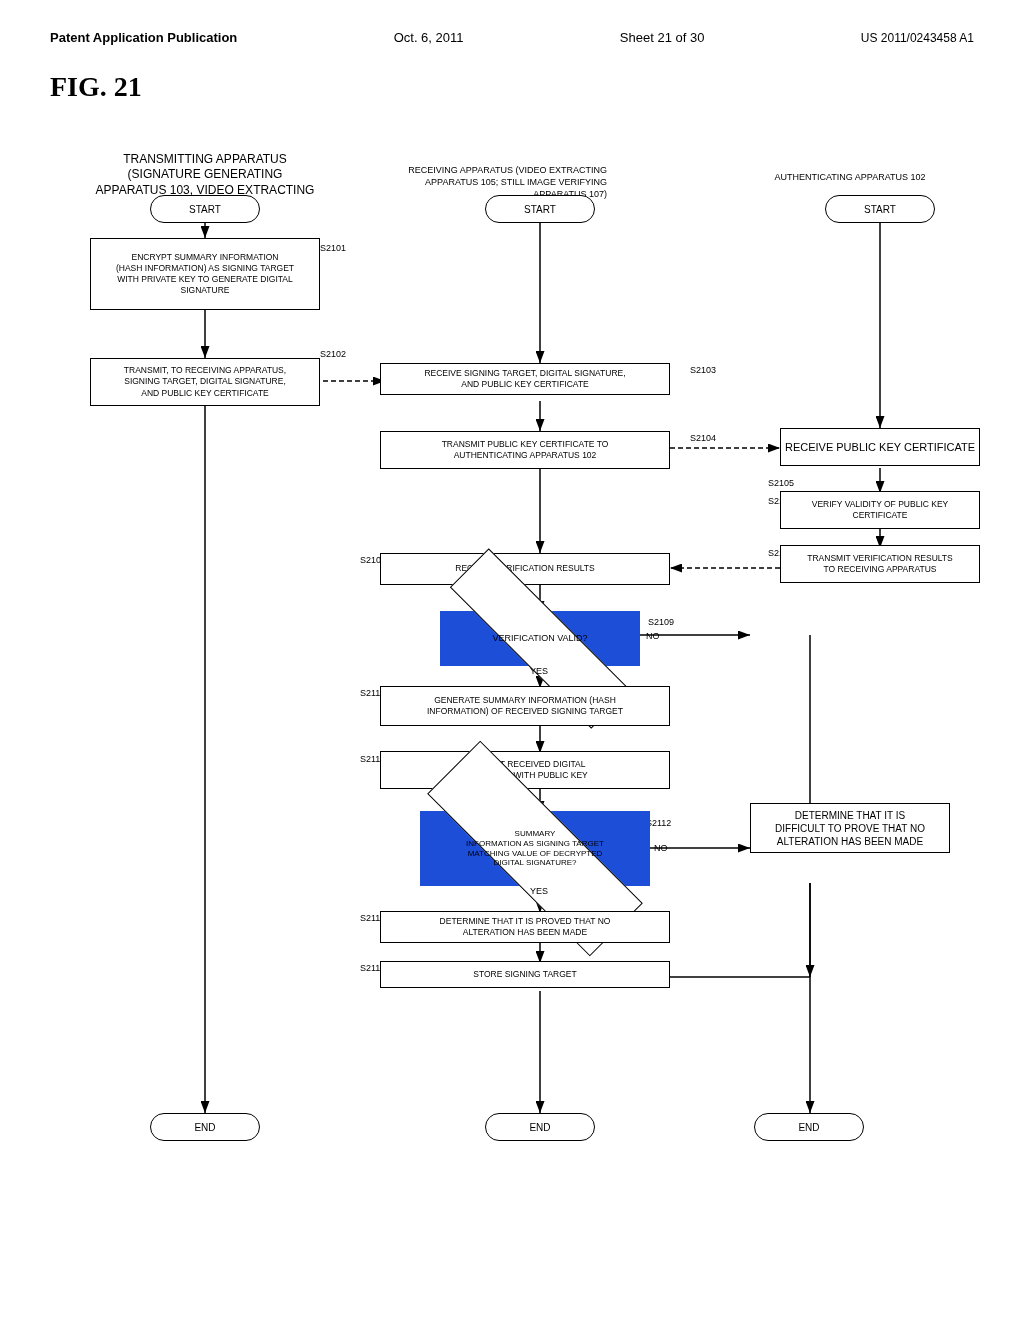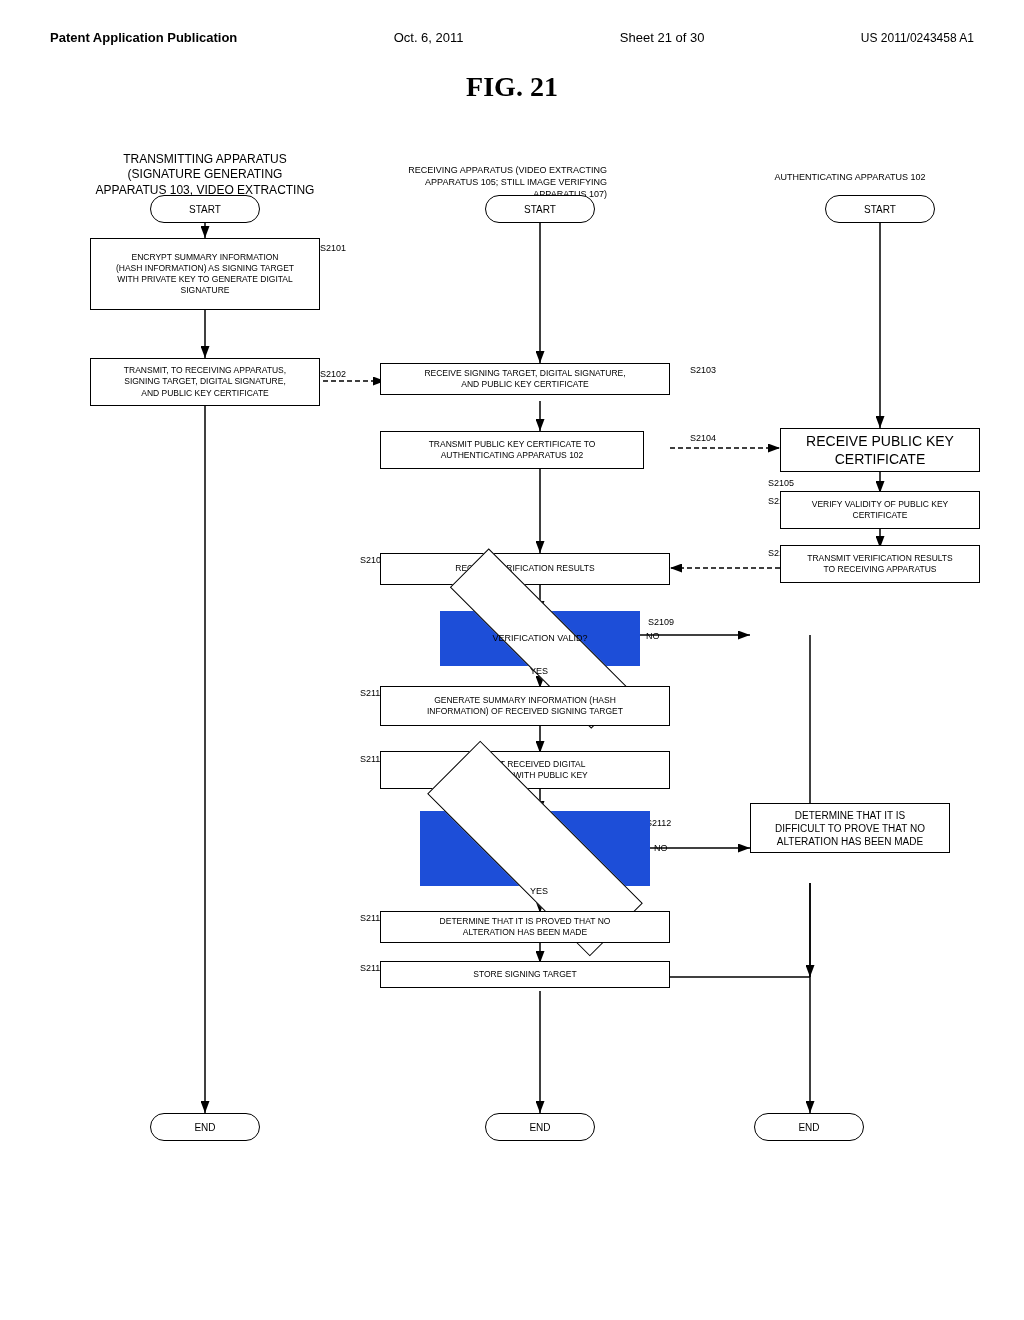--- a/index.html
+++ b/index.html
@@ -20,21 +20,21 @@
       display: flex;
       justify-content: space-between;
       align-items: center;
       margin-bottom: 26px;
       font-size: 13px;
     }
     .header-left { font-weight: bold; font-size: 13px; }
     .header-center { font-size: 13px; }
     .header-right { font-size: 12px; }
     .fig-title {
-      text-align: center;
+      text-align: left;
       font-size: 28px;
       font-weight: bold;
       margin-bottom: 20px;
       font-family: 'Times New Roman', serif;
     }
     .diagram {
       position: relative;
       width: 100%;
       height: 1160px;
     }
@@ -176,31 +176,31 @@
     <div class="box" style="left:720px;top:30px;width:160px;height:50px;border:none;font-size:9px;text-align:center;line-height:1.3;">AUTHENTICATING
 APPARATUS 102</div>
 
     <div class="box rounded" style="left:100px;top:72px;width:110px;height:28px;font-size:10px;">START</div>
     <div class="box rounded" style="left:435px;top:72px;width:110px;height:28px;font-size:10px;">START</div>
     <div class="box rounded" style="left:775px;top:72px;width:110px;height:28px;font-size:10px;">START</div>
 
     <div class="label" style="left:270px;top:120px;">S2101</div>
     <div class="box" style="left:40px;top:115px;width:230px;height:72px;font-size:8.5px;">ENCRYPT SUMMARY INFORMATION<br>(HASH INFORMATION) AS SIGNING TARGET<br>WITH PRIVATE KEY TO GENERATE DIGITAL<br>SIGNATURE</div>
 
-    <div class="label" style="left:270px;top:246px;">S2102</div>
+    <div class="label" style="left:270px;top:226px;">S2102</div>
     <div class="box" style="left:40px;top:235px;width:230px;height:48px;font-size:8.5px;">TRANSMIT, TO RECEIVING APPARATUS,<br>SIGNING TARGET, DIGITAL SIGNATURE,<br>AND PUBLIC KEY CERTIFICATE</div>
 
     <div class="label" style="left:640px;top:242px;">S2103</div>
     <div class="box" style="left:330px;top:240px;width:290px;height:32px;font-size:8.5px;">RECEIVE SIGNING TARGET, DIGITAL SIGNATURE,<br>AND PUBLIC KEY CERTIFICATE</div>
 
     <div class="label" style="left:640px;top:310px;">S2104</div>
-    <div class="box" style="left:330px;top:308px;width:264px;height:38px;font-size:8.5px;">TRANSMIT PUBLIC KEY CERTIFICATE TO<br>AUTHENTICATING APPARATUS 102</div>
+    <div class="box" style="left:330px;top:308px;width:290px;height:38px;font-size:8.5px;">TRANSMIT PUBLIC KEY CERTIFICATE TO<br>AUTHENTICATING APPARATUS 102</div>
 
     <div class="label" style="left:718px;top:355px;">S2105</div>
-    <div class="box" style="left:730px;top:305px;width:200px;height:44px;font-size:14px;">RECEIVE PUBLIC KEY CERTIFICATE</div>
+    <div class="box" style="left:730px;top:305px;width:200px;height:38px;font-size:11px;">RECEIVE PUBLIC KEY CERTIFICATE</div>
 
     <div class="label" style="left:718px;top:373px;">S2106</div>
     <div class="box" style="left:730px;top:368px;width:200px;height:38px;font-size:8.5px;">VERIFY VALIDITY OF PUBLIC KEY<br>CERTIFICATE</div>
 
     <div class="label" style="left:718px;top:425px;">S2107</div>
     <div class="box" style="left:730px;top:422px;width:200px;height:38px;font-size:8.5px;">TRANSMIT VERIFICATION RESULTS<br>TO RECEIVING APPARATUS</div>
 
     <div class="label" style="left:310px;top:432px;">S2108</div>
     <div class="box" style="left:330px;top:430px;width:290px;height:32px;font-size:8.5px;">RECEIVE VERIFICATION RESULTS</div>
 
@@ -214,20 +214,21 @@
 
     <div class="label" style="left:310px;top:565px;">S2110</div>
     <div class="box" style="left:330px;top:563px;width:290px;height:40px;font-size:8.5px;">GENERATE SUMMARY INFORMATION (HASH<br>INFORMATION) OF RECEIVED SIGNING TARGET</div>
 
     <div class="label" style="left:310px;top:631px;">S2111</div>
     <div class="box" style="left:330px;top:628px;width:290px;height:38px;font-size:8.5px;">DECRYPT RECEIVED DIGITAL<br>SIGNATURE WITH PUBLIC KEY</div>
 
     <div class="label" style="left:596px;top:695px;">S2112</div>
     <div class="diamond" style="left:370px;top:688px;width:230px;height:75px;">
       <div class="diamond-shape"></div>
+      <div class="diamond-text" style="font-size:8px;">SUMMARY<br>INFORMATION AS SIGNING TARGET<br>MATCHING VALUE OF DECRYPTED<br>DIGITAL SIGNATURE?</div>
     </div>
     <div class="label" style="left:604px;top:720px;font-size:9px;">NO</div>
     <div class="label" style="left:480px;top:763px;font-size:9px;">YES</div>
 
     <div class="label" style="left:835px;top:682px;">S2113</div>
     <div class="box" style="left:700px;top:680px;width:200px;height:50px;font-size:10px;">DETERMINE THAT IT IS<br>DIFFICULT TO PROVE THAT NO<br>ALTERATION HAS BEEN MADE</div>
 
     <div class="label" style="left:310px;top:790px;">S2114</div>
     <div class="box" style="left:330px;top:788px;width:290px;height:32px;font-size:8.5px;">DETERMINE THAT IT IS PROVED THAT NO<br>ALTERATION HAS BEEN MADE</div>
 

